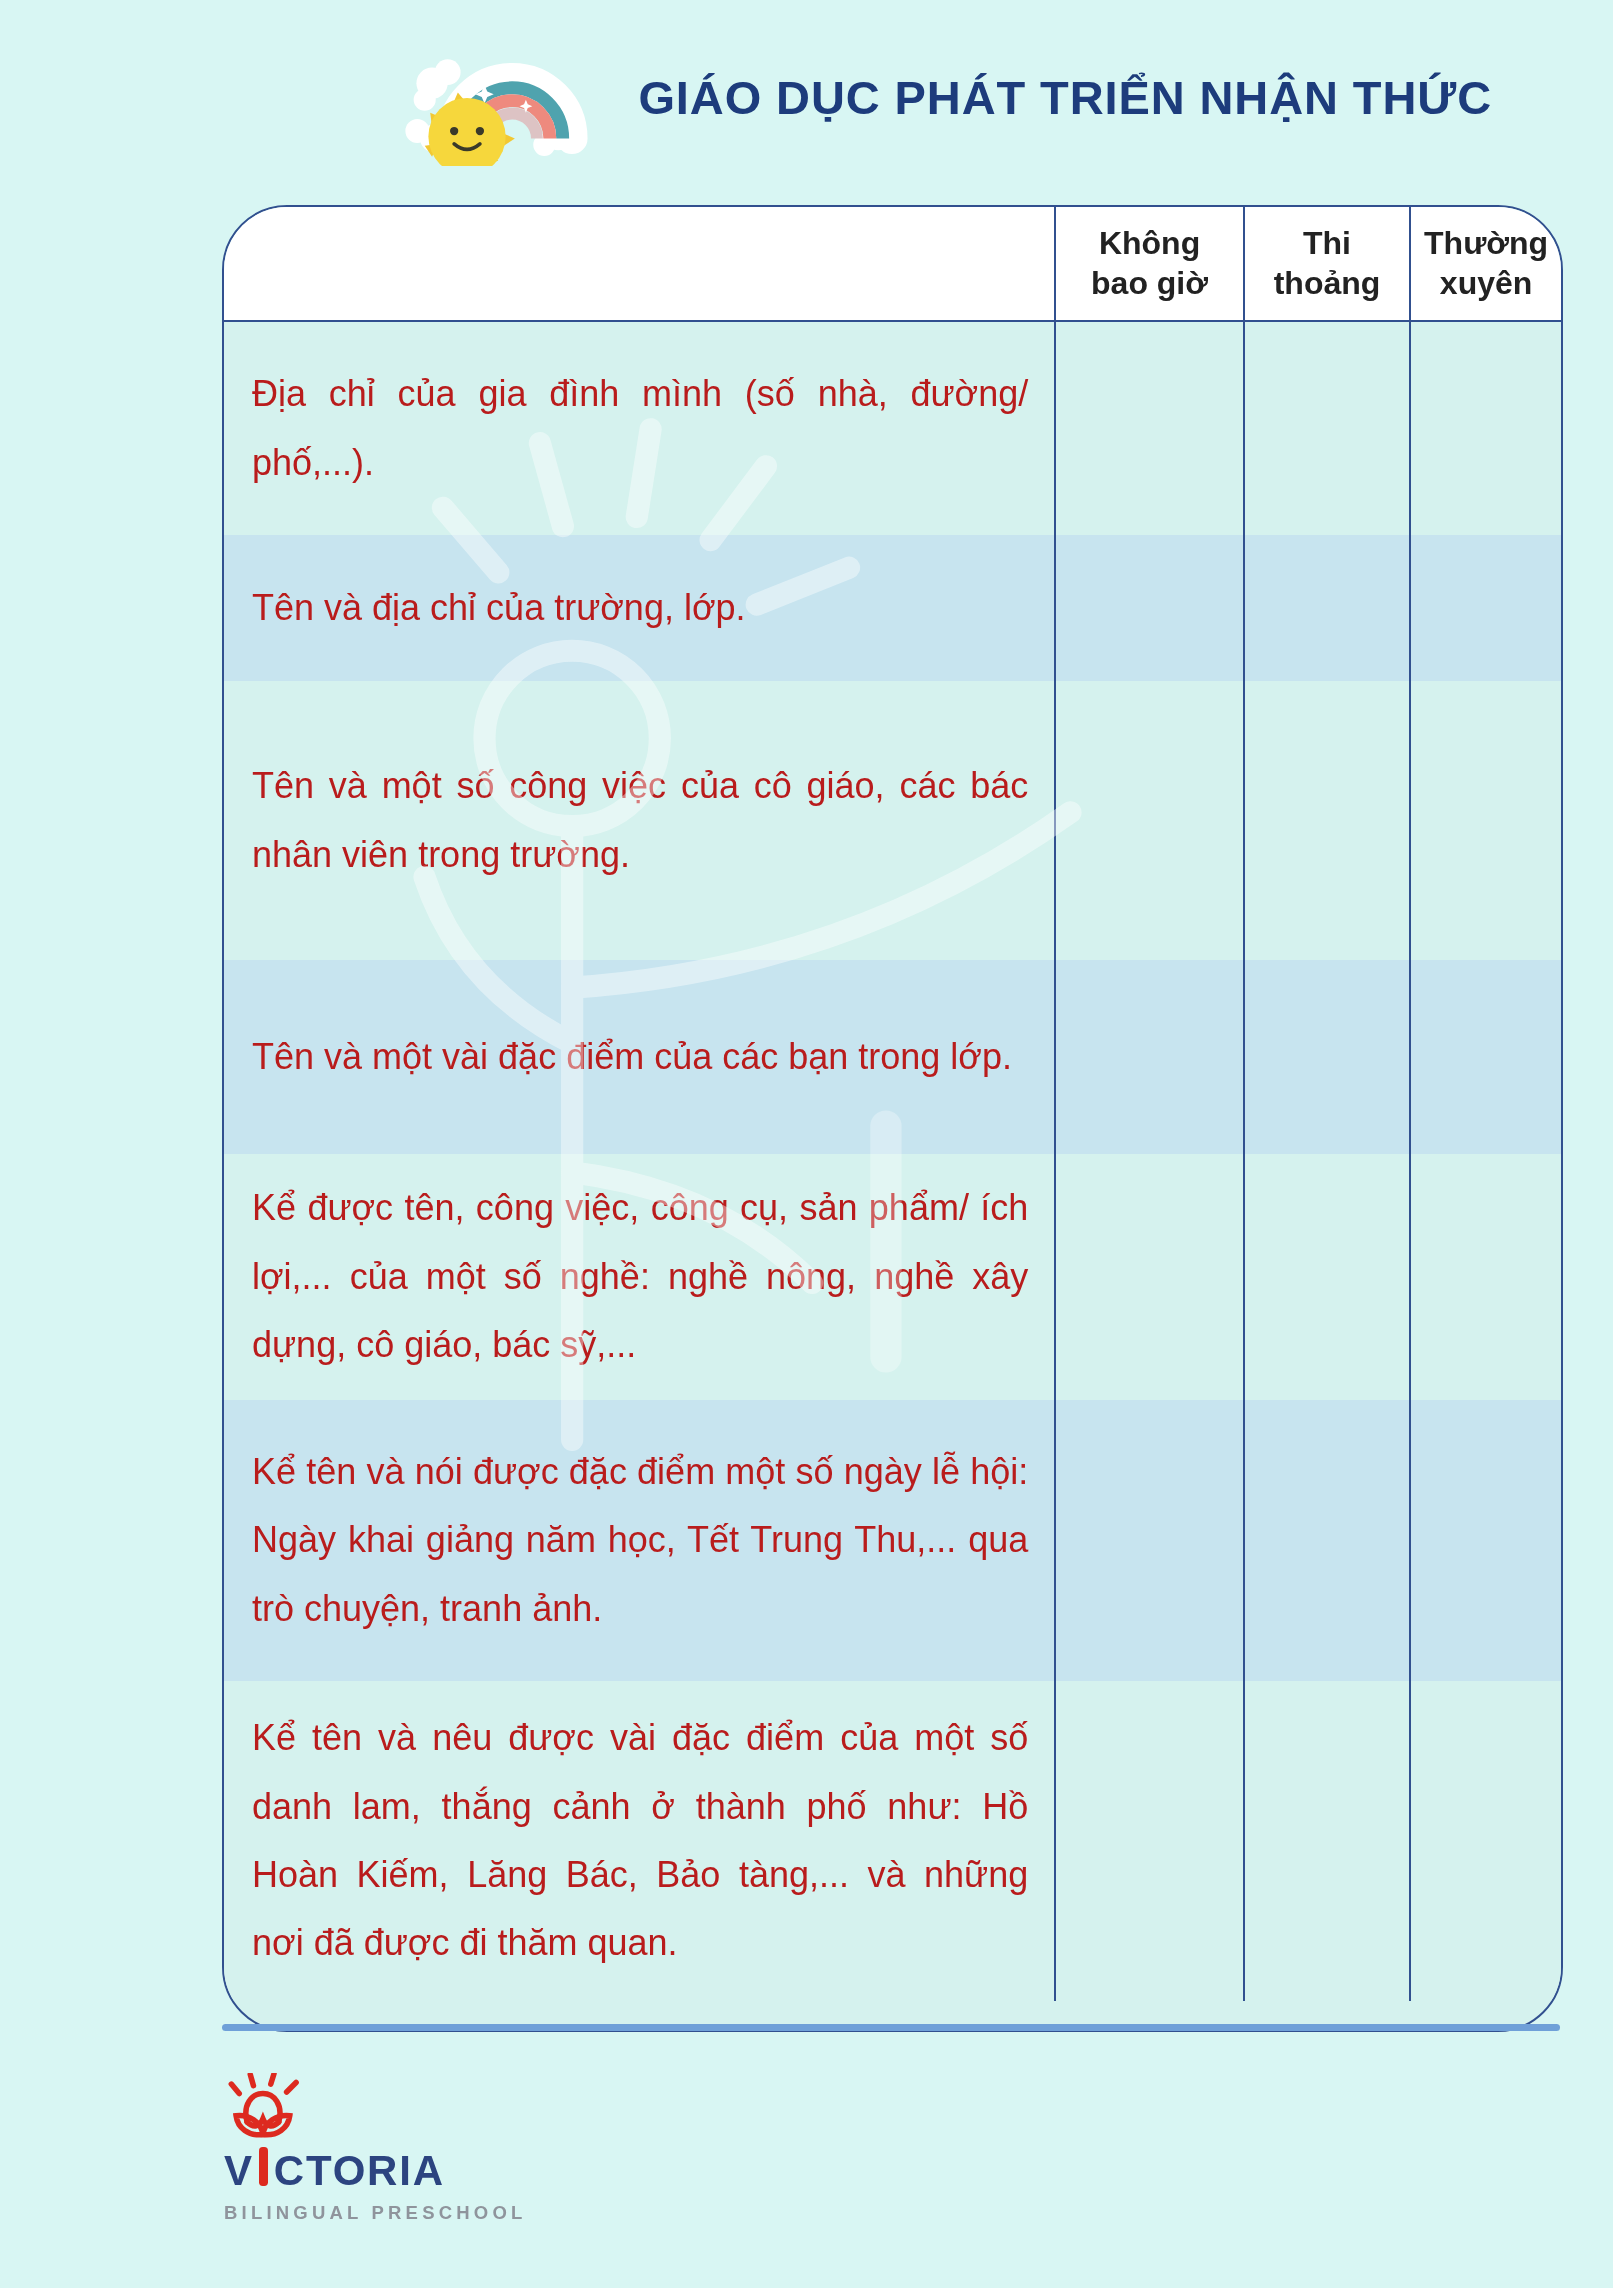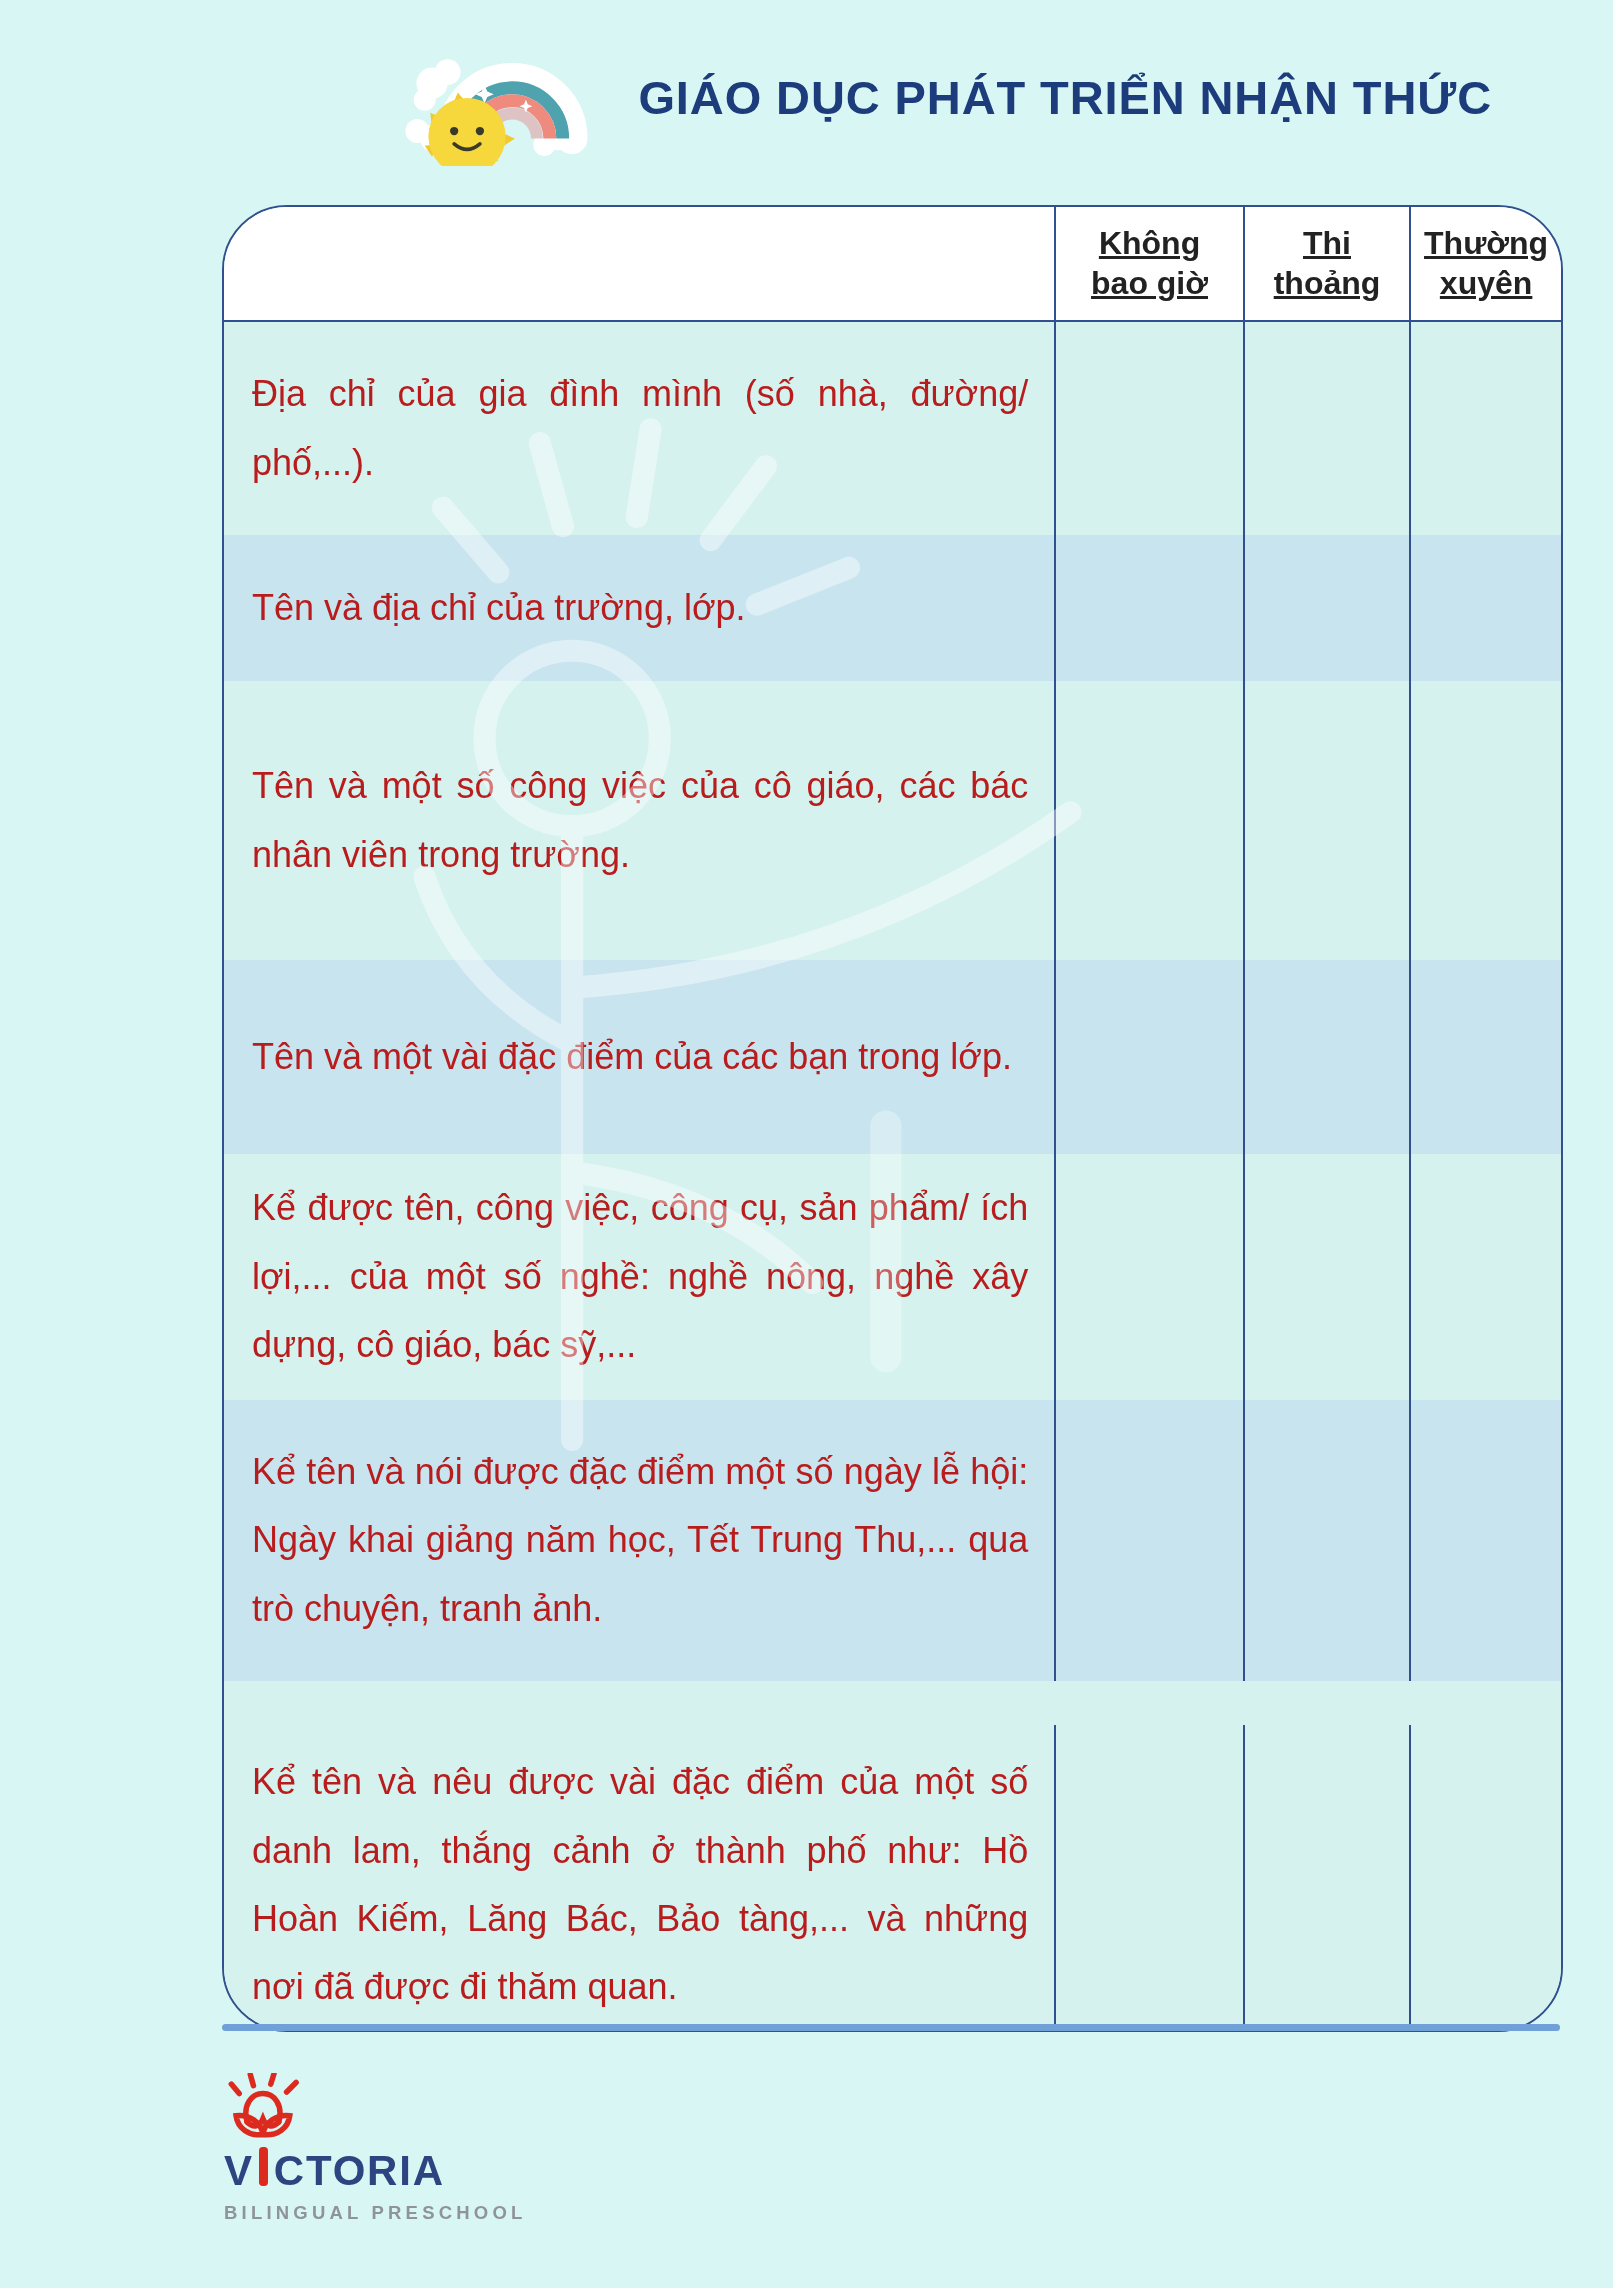--- a/index.html
+++ b/index.html
@@ -18,25 +18,25 @@
 
   
   .sheet{position:absolute;left:222px;top:205px;width:1341px;height:1827px;
          border:2.8px solid #31508f;border-radius:65px;overflow:hidden;
          box-sizing:border-box;background:#d5f2ee;z-index:1;}
   .trow{display:grid;grid-template-columns:62.1% 14.1% 12.45% 11.35%;width:100%;}
   .trow>div{box-sizing:border-box;}
   .c1,.c2,.c3{border-left:2.8px solid #31508f;}
   .thead{height:113px;background:#ffffff;border-bottom:2.8px solid #31508f;}
   .thead .hcell{display:flex;align-items:center;justify-content:center;text-align:center;
-                font-size:32px;font-weight:600;color:#222;line-height:1.22;padding:1px 13px;text-decoration:underline;}
+                font-size:32px;font-weight:600;color:#222;line-height:1.22;padding:1px 13px;}
   .rlight{background:#d5f2ee;}
   .rdark{background:#c7e4ef;}
   .r1{height:213px;} .r2{height:146px;} .r3{height:279px;} .r4{height:194px;}
-  .r5{height:246px;} .r6{height:281px;} .r7{height:320px;margin-top:44px;}
+  .r5{height:246px;} .r6{height:281px;} .r7{height:320px;}
   .desc{display:flex;align-items:center;padding:0 26px 0 28px;}
   .desc p{margin:0;font-size:36px;line-height:1.9;color:#b91c1c;width:100%;
           text-align:justify;}
   .desc p::after{content:"";display:inline-block;width:0;}
   .chk{cursor:pointer;}
 
   
   .accent{position:absolute;left:222px;top:2024px;width:1338px;height:7.4px;
           background:#6fa0d8;border-radius:3.7px;z-index:2;}
 

